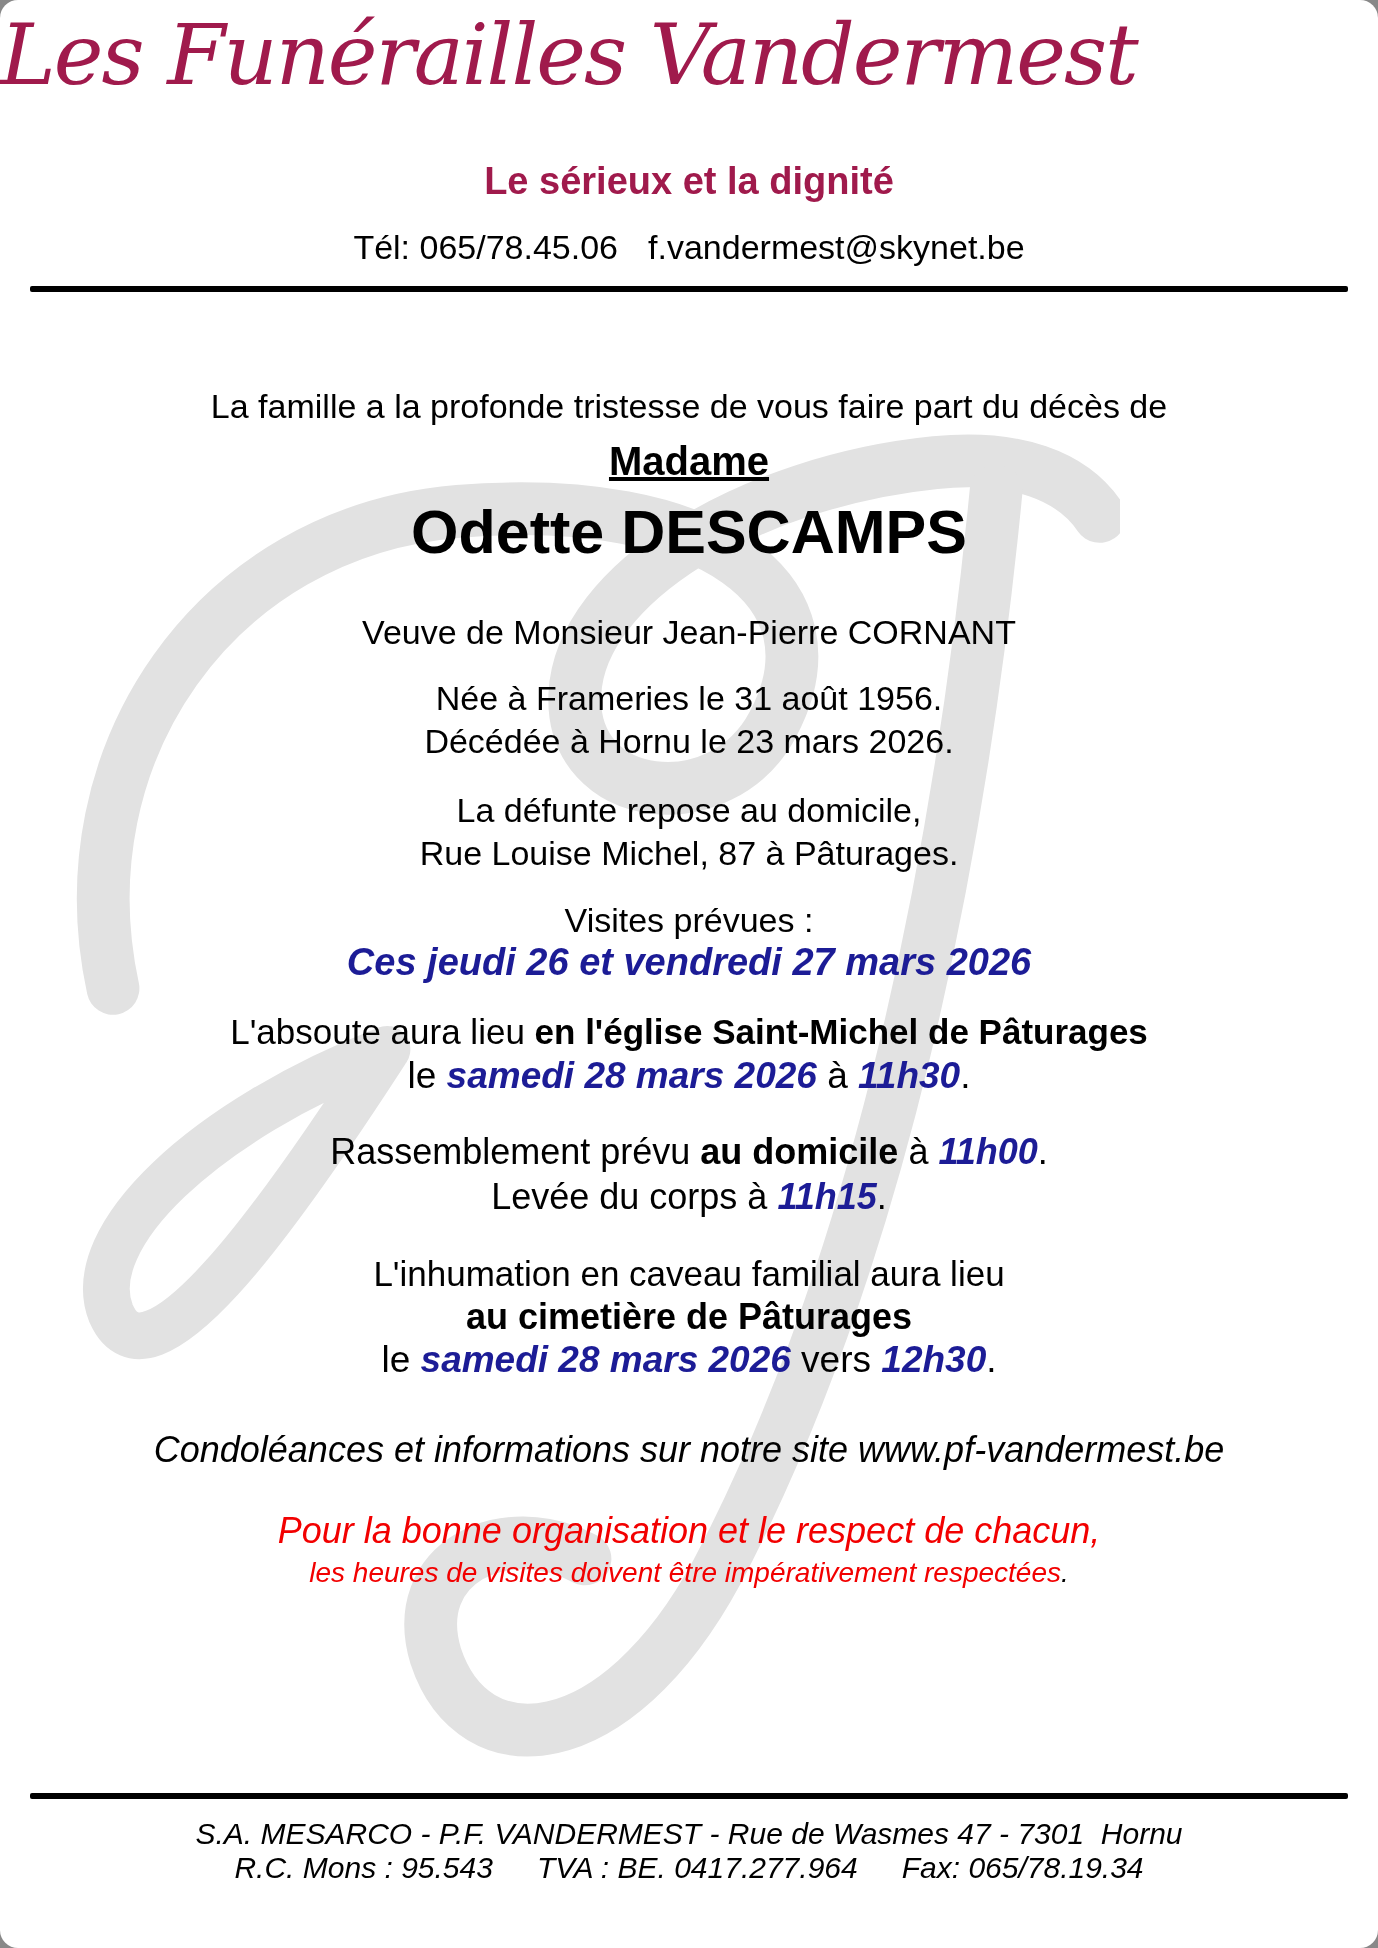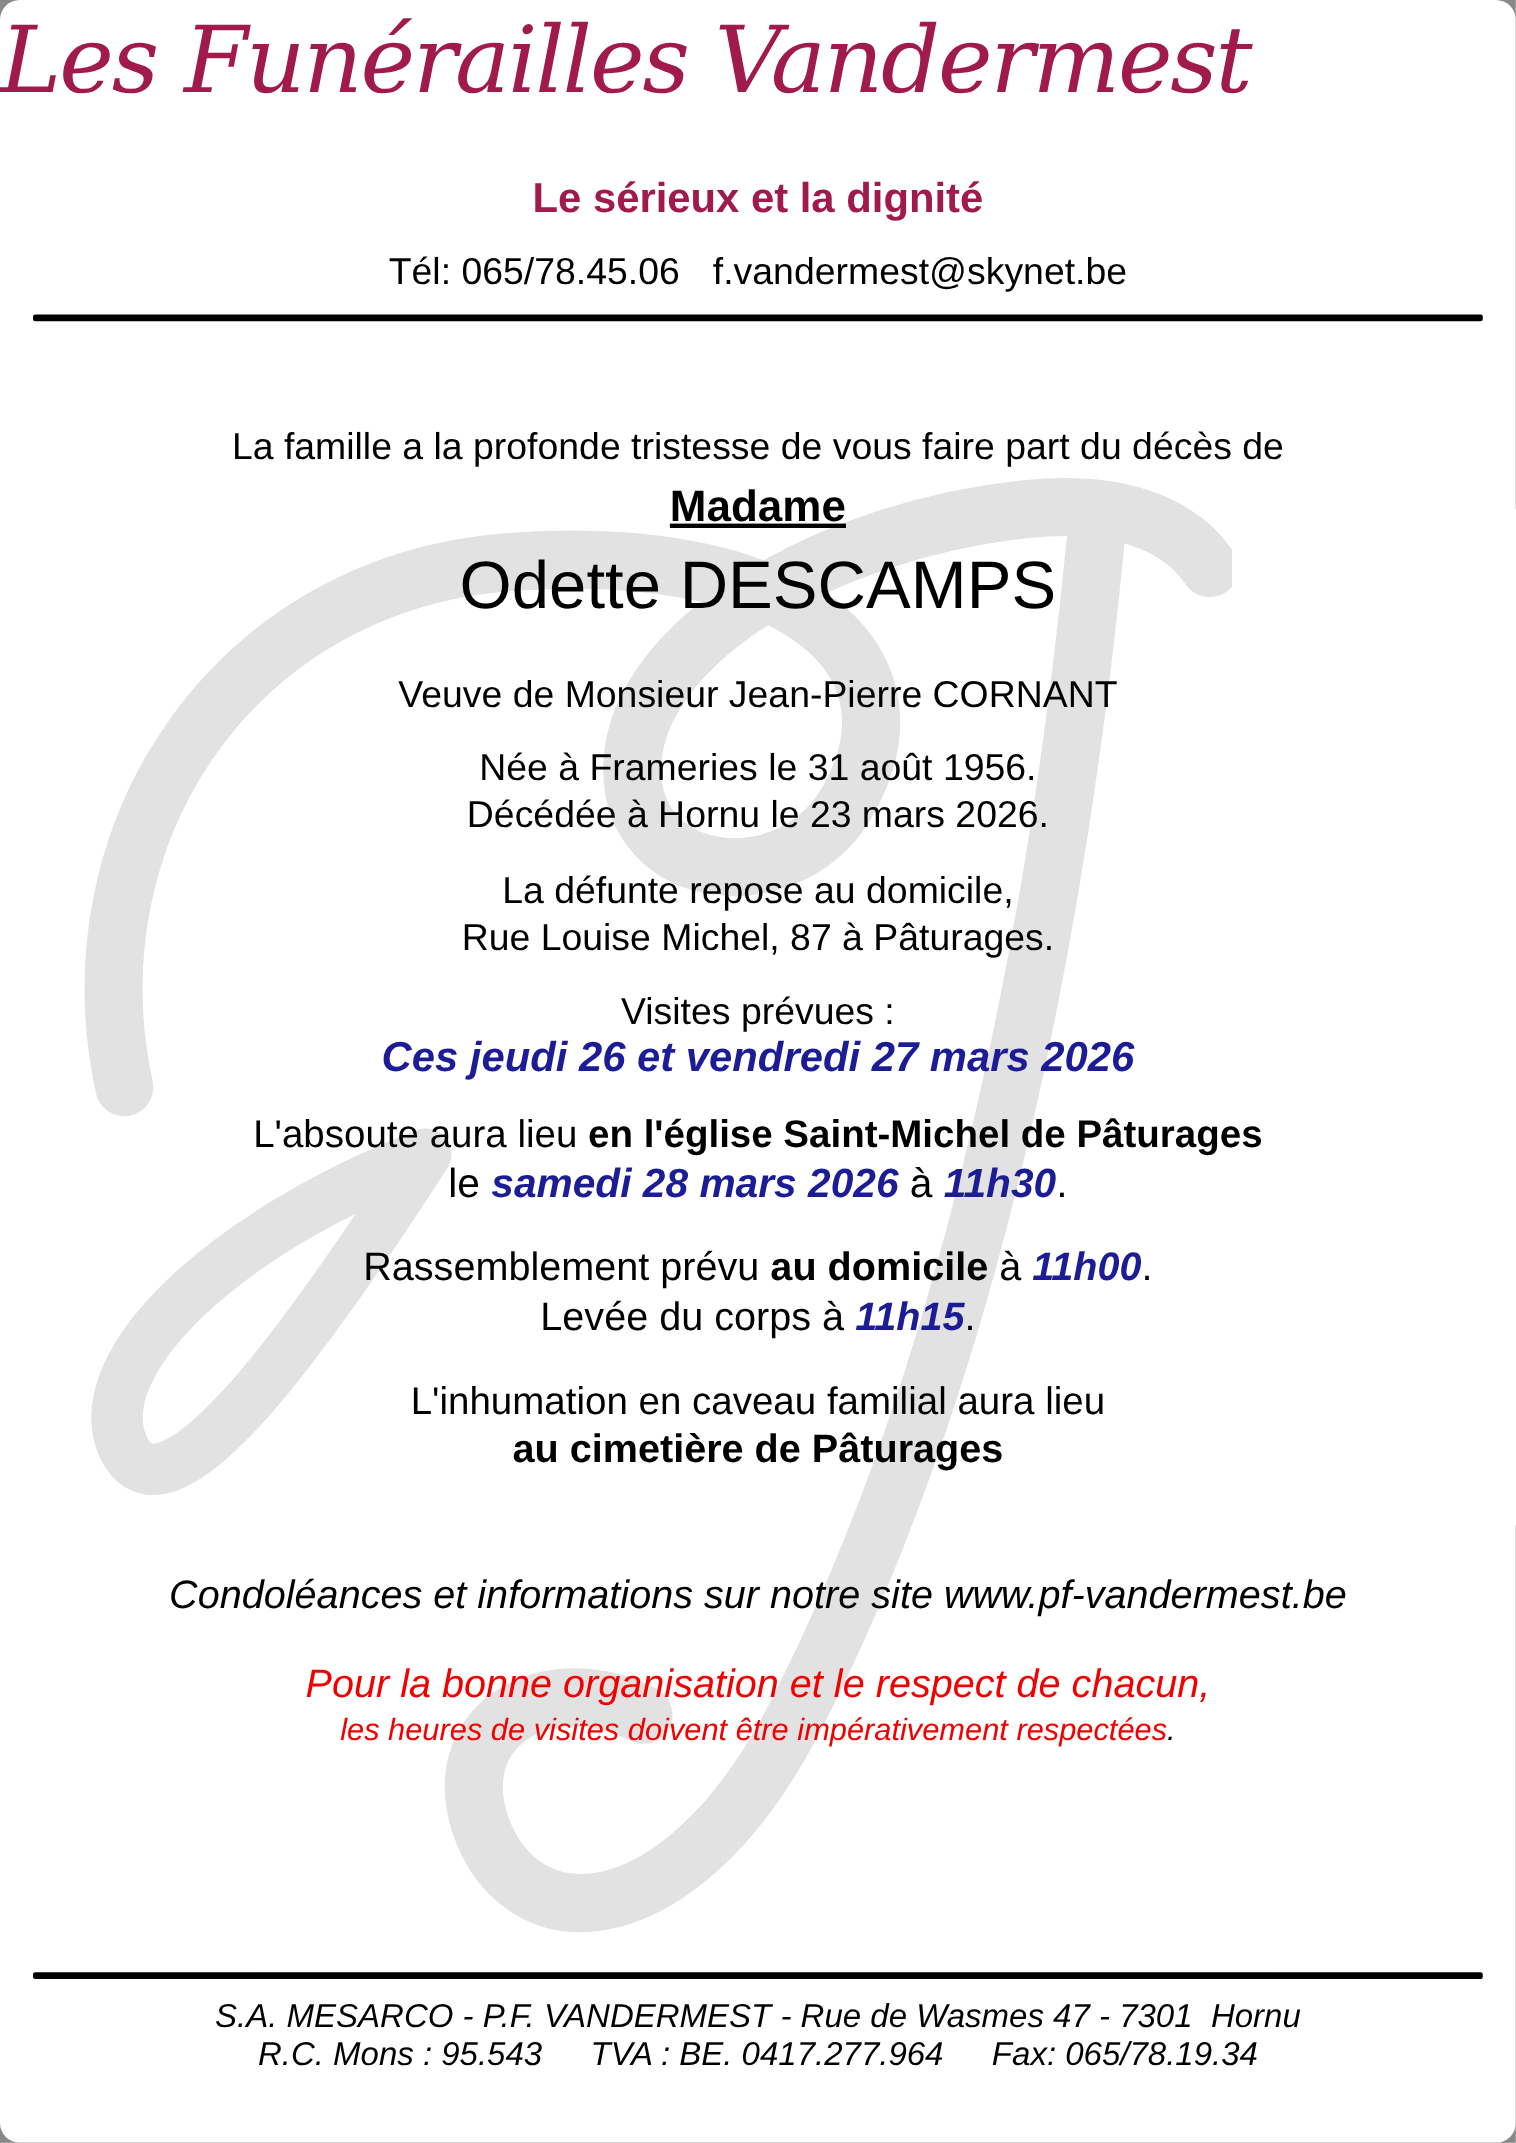--- a/index.html
+++ b/index.html
@@ -58,21 +58,21 @@
     text-align:center;
     font-size:34px;line-height:43px;
     white-space:pre-wrap;
     z-index:2;
   }
   .b{font-weight:bold;}
   .blue{color:var(--accent-blue,#1C1C96);font-weight:bold;font-style:italic;}
   .red{color:var(--alert-red,#F20000);margin-top:12px;}
   .intro{top:385px;}
   .madame{top:440px;font-weight:bold;font-size:40px;text-decoration:underline;}
-  .name{top:497px;font-weight:normal;font-size:61px;line-height:70px;}
+  .name{top:497px;font-weight:bold;font-size:61px;line-height:70px;}
   .relation{top:611px;}
   .birth{top:677px;}
   .death{top:720px;}
   .repose1{top:789px;}
   .repose2{top:832px;}
   .visits-label{top:899px;}
   .visits-dates{top:941px;font-size:38px;}
   .absoute1{top:1010px;font-size:35px;}
   .absoute2{top:1054px;font-size:37px;}
   .gather1{top:1130px;font-size:36px;}
@@ -129,20 +129,21 @@
   <div class="line visits-dates blue">Ces jeudi 26 et vendredi 27 mars 2026</div>
 
   <div class="line absoute1"><span>L'absoute aura lieu </span><span class="b">en l'église Saint-Michel de Pâturages</span></div>
   <div class="line absoute2"><span>le </span><span class="blue">samedi 28 mars 2026</span><span> à </span><span class="blue">11h30</span><span>.</span></div>
 
   <div class="line gather1"><span>Rassemblement prévu </span><span class="b">au domicile</span><span> à </span><span class="blue">11h00</span><span>.</span></div>
   <div class="line gather2"><span>Levée du corps à </span><span class="blue">11h15</span><span>.</span></div>
 
   <div class="line burial1">L'inhumation en caveau familial aura lieu</div>
   <div class="line burial2">au cimetière de Pâturages</div>
+  <div class="line burial3"><span>le </span><span class="blue">samedi 28 mars 2026</span><span> vers </span><span class="blue">12h30</span><span>.</span></div>
 
   <div class="line condolences">Condoléances et informations sur notre site www.pf-vandermest.be</div>
 
   <div class="line notice1 red">Pour la bonne organisation et le respect de chacun,</div>
   <div class="line notice2 red"><span>les heures de visites doivent être impérativement respectées</span><span class="dot">.</span></div>
 
   <div class="rule rule-bottom"></div>
   <div class="footer-line footer1">S.A. MESARCO - P.F. VANDERMEST - Rue de Wasmes 47 - 7301  Hornu</div>
   <div class="footer-line footer2">
     <span>R.C. Mons : 95.543</span>

